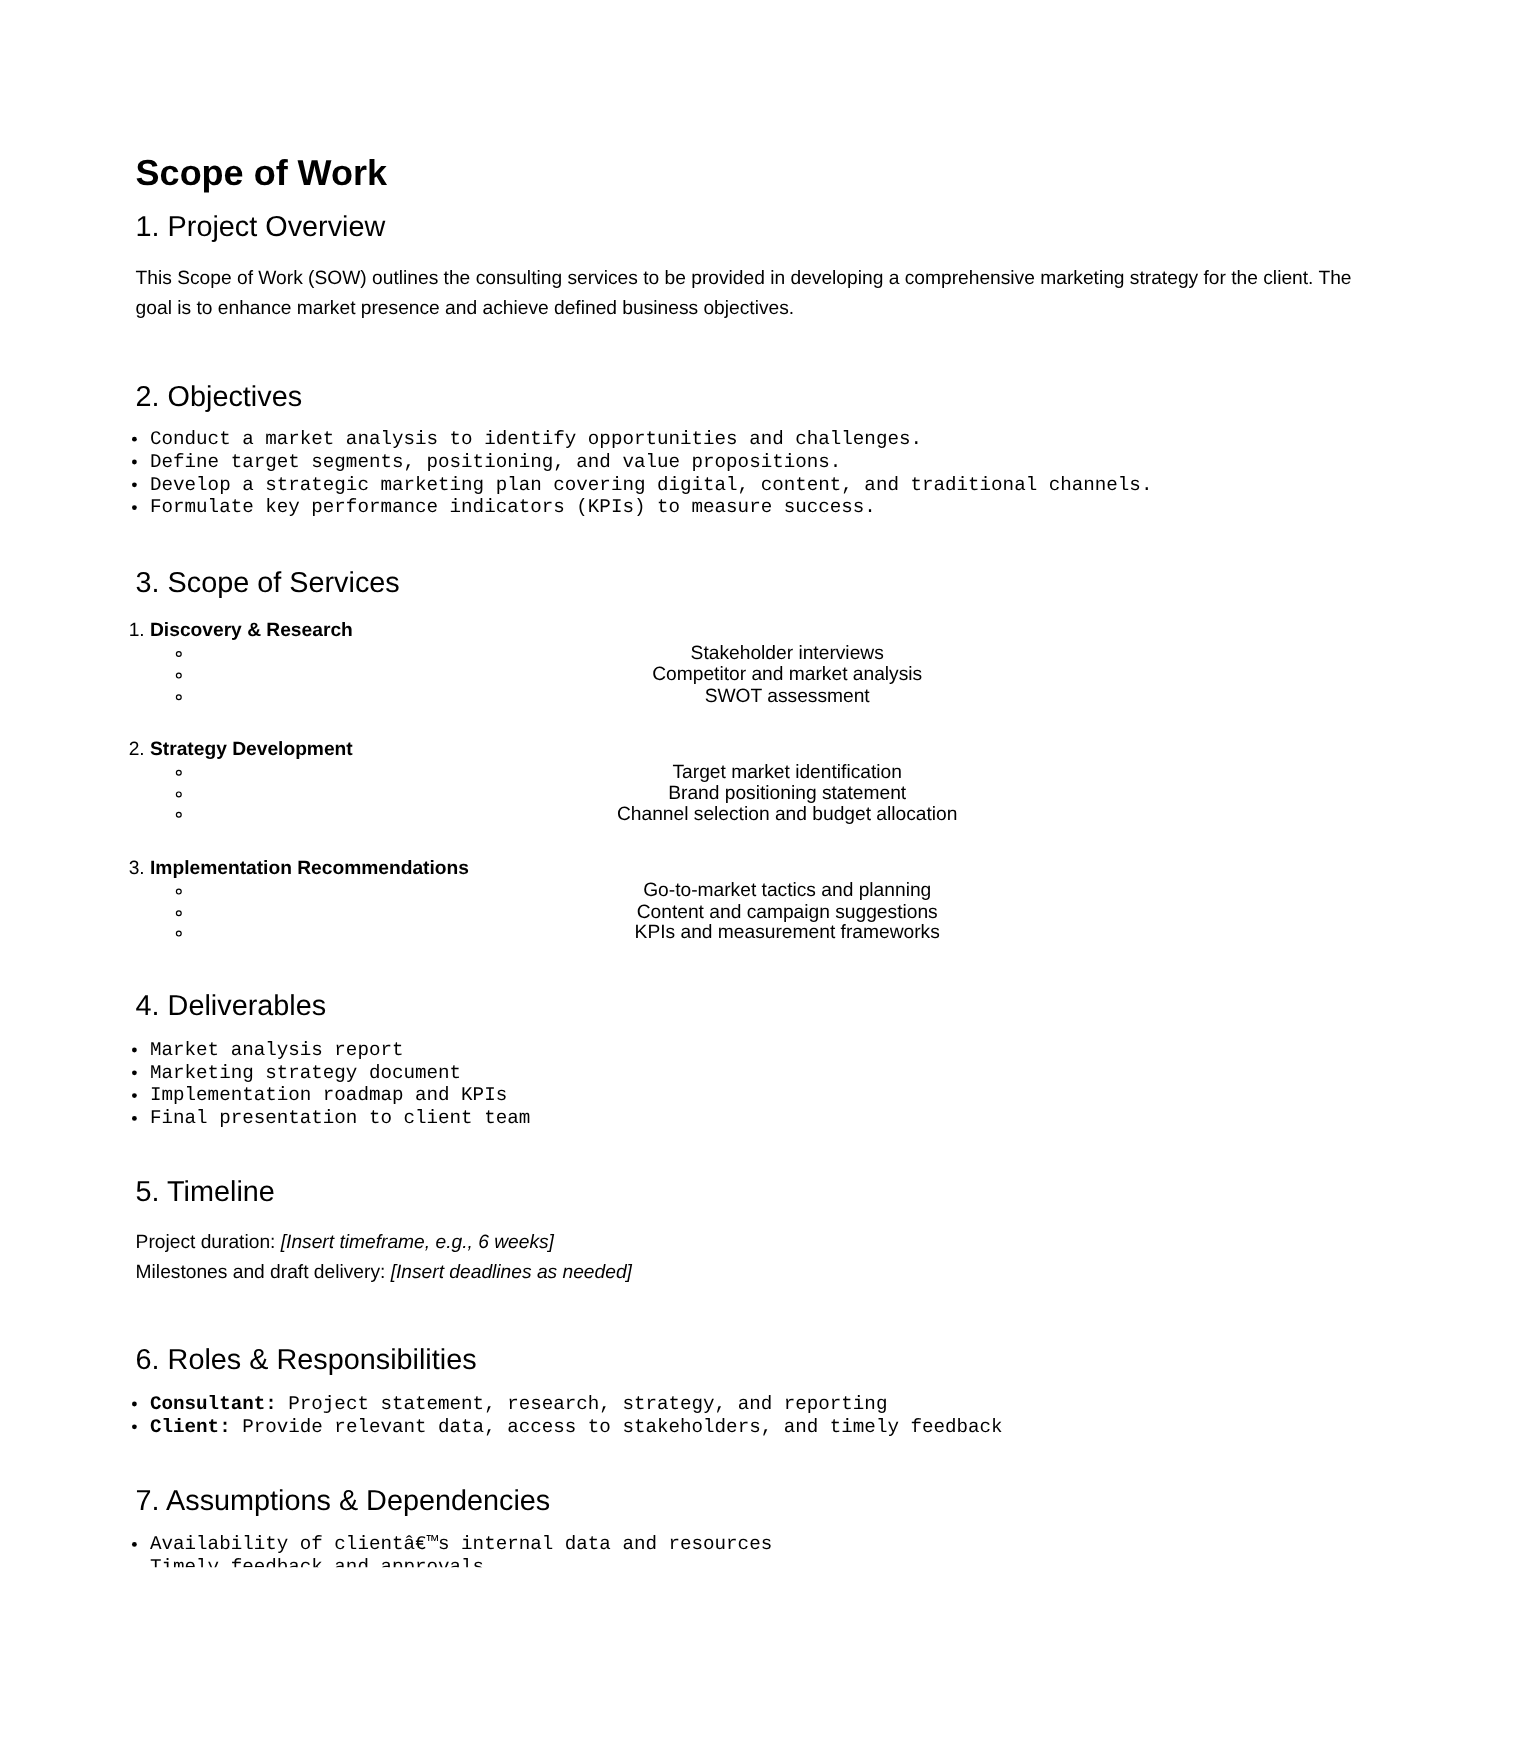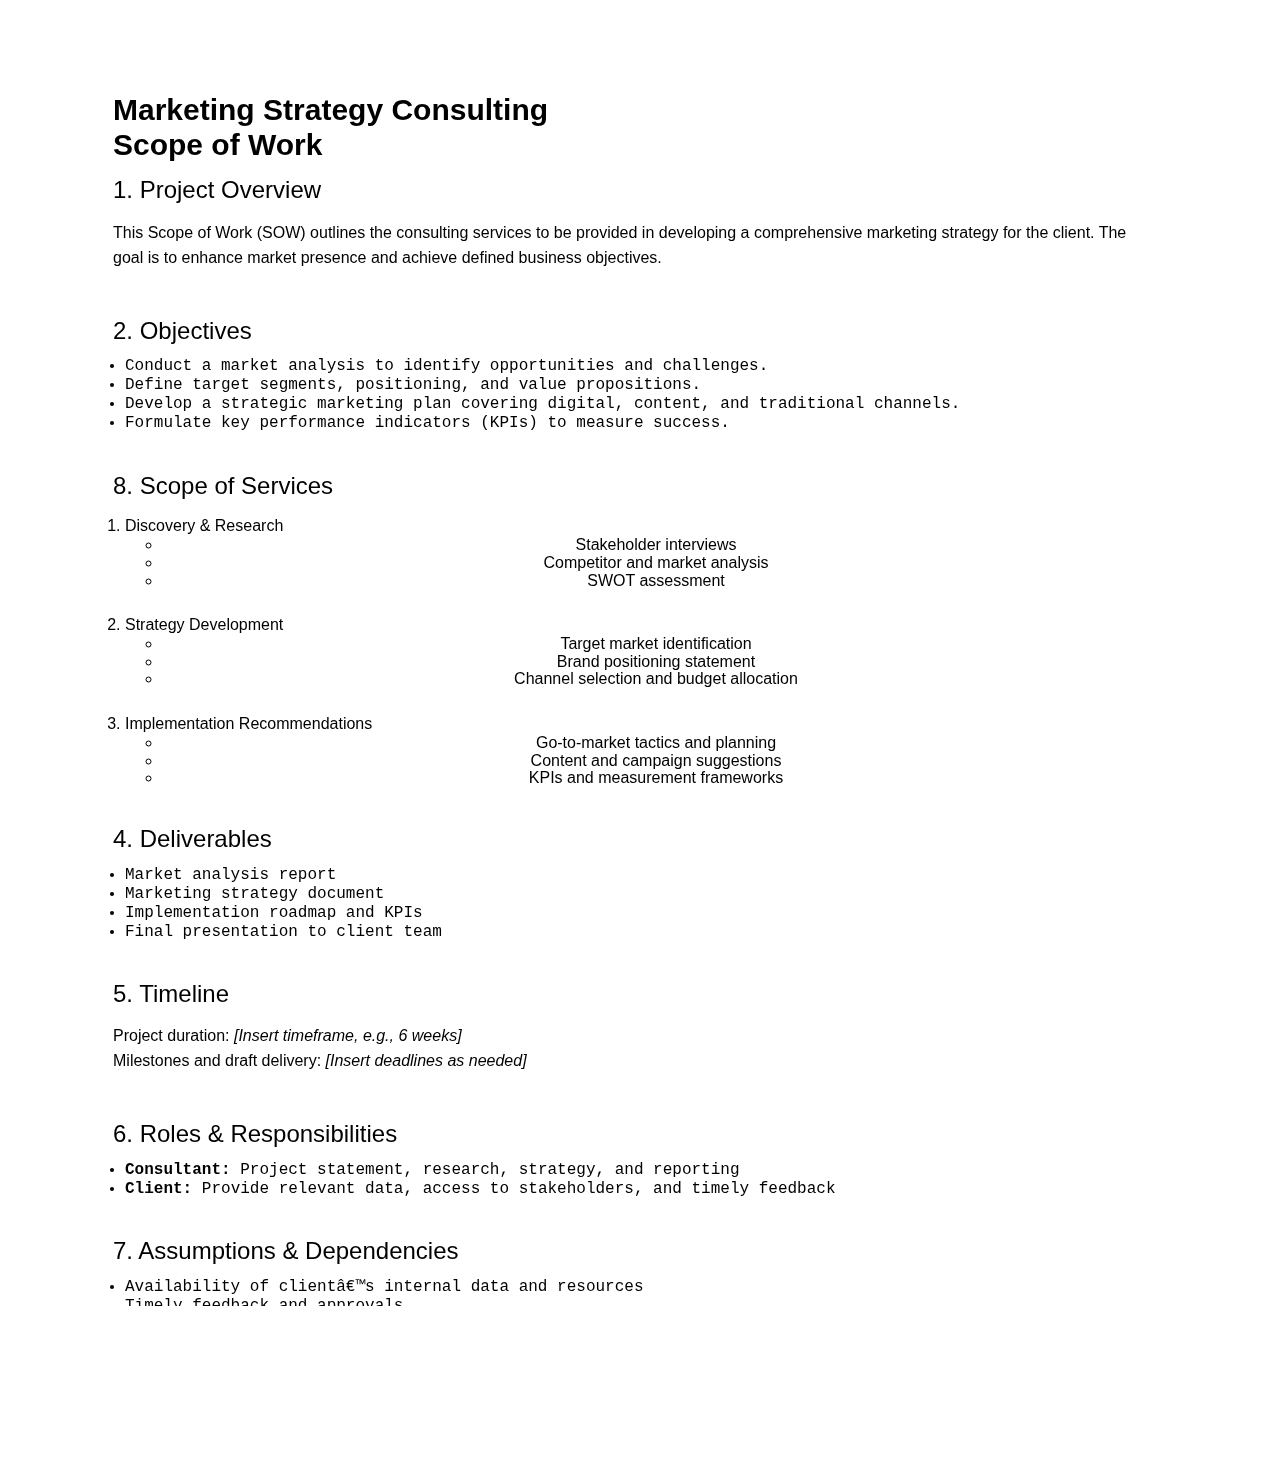--- a/index.html
+++ b/index.html
@@ -52,21 +52,21 @@
   }
   ol.services > li.svc {
     font-weight: normal;
     line-height: 1.19;
     margin-bottom: 26px;
   }
   ol.services > li.svc:last-child {
     margin-bottom: 0;
   }
   .svc-title {
-    font-weight: normal;
+    font-weight: bold;
     line-height: 1.19;
     margin: 0;
   }
   ul.inner {
     list-style: circle outside;
     margin: 1px 0 0 0;
     padding-left: 37px;
     text-align: center;
   }
   ul.inner > li {
@@ -84,39 +84,39 @@
   }
   em.ph {
     font-style: italic;
   }
 </style>
 </head>
 <body>
 
 <div class="doc">
 
-  <h1 class="doc-title"><span>Marketing Strategy Consulting</span><br><span>Scope of Work</span></h1>
+  <h1 class="doc-title"><br><span>Scope of Work</span></h1>
 
   <section>
     <h2 class="sec-heading">1. Project Overview</h2>
     <p class="body-par">This Scope of Work (SOW) outlines the consulting services to be provided in developing a comprehensive marketing strategy for the client. The goal is to enhance market presence and achieve defined business objectives.</p>
   </section>
 
   <section>
     <h2 class="sec-heading">2. Objectives</h2>
     <ul class="bullets">
       <li>Conduct a market analysis to identify opportunities and challenges.</li>
       <li>Define target segments, positioning, and value propositions.</li>
       <li>Develop a strategic marketing plan covering digital, content, and traditional channels.</li>
       <li>Formulate key performance indicators (KPIs) to measure success.</li>
     </ul>
   </section>
 
   <section>
-    <h2 class="sec-heading">8. Scope of Services</h2>
+    <h2 class="sec-heading">3. Scope of Services</h2>
     <ol class="services">
       <li class="svc">
         <p class="svc-title">Discovery &amp; Research</p>
         <ul class="inner">
           <li>Stakeholder interviews</li>
           <li>Competitor and market analysis</li>
           <li>SWOT assessment</li>
         </ul>
       </li>
       <li class="svc">

